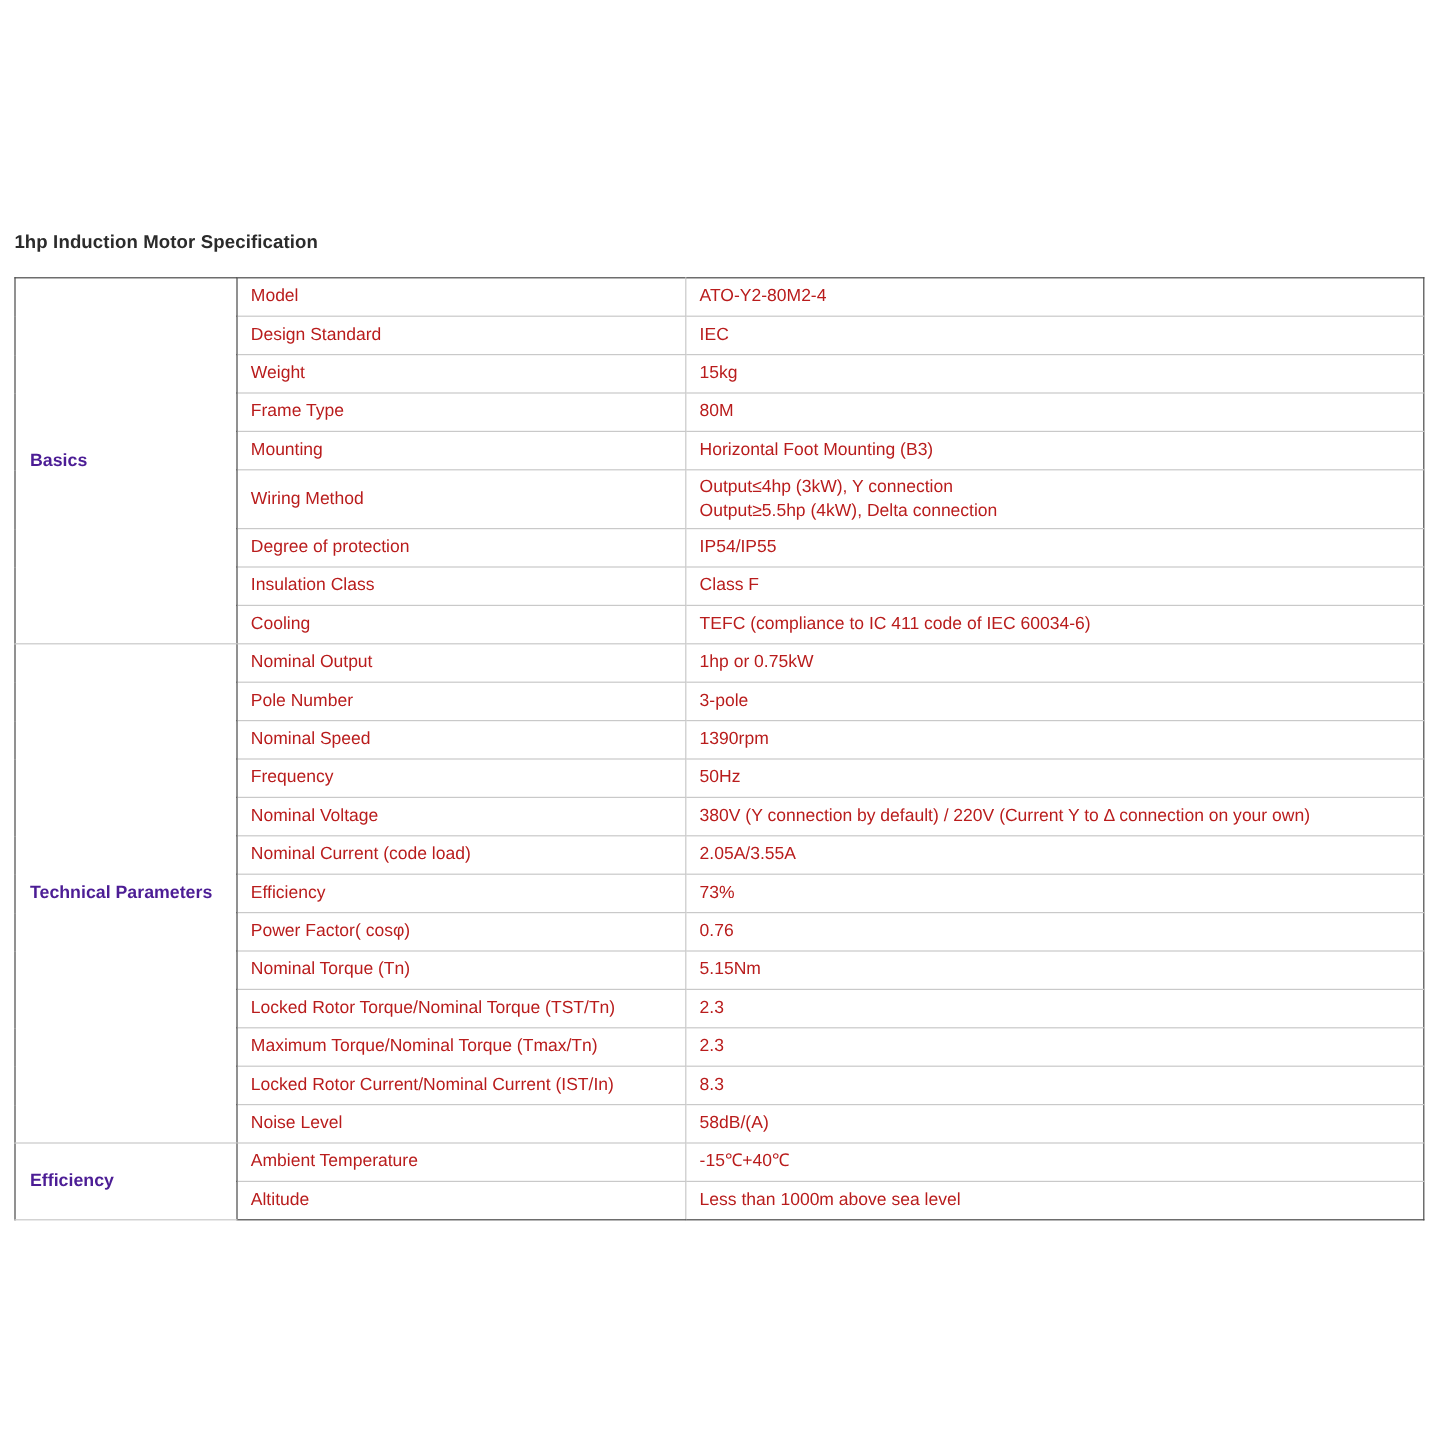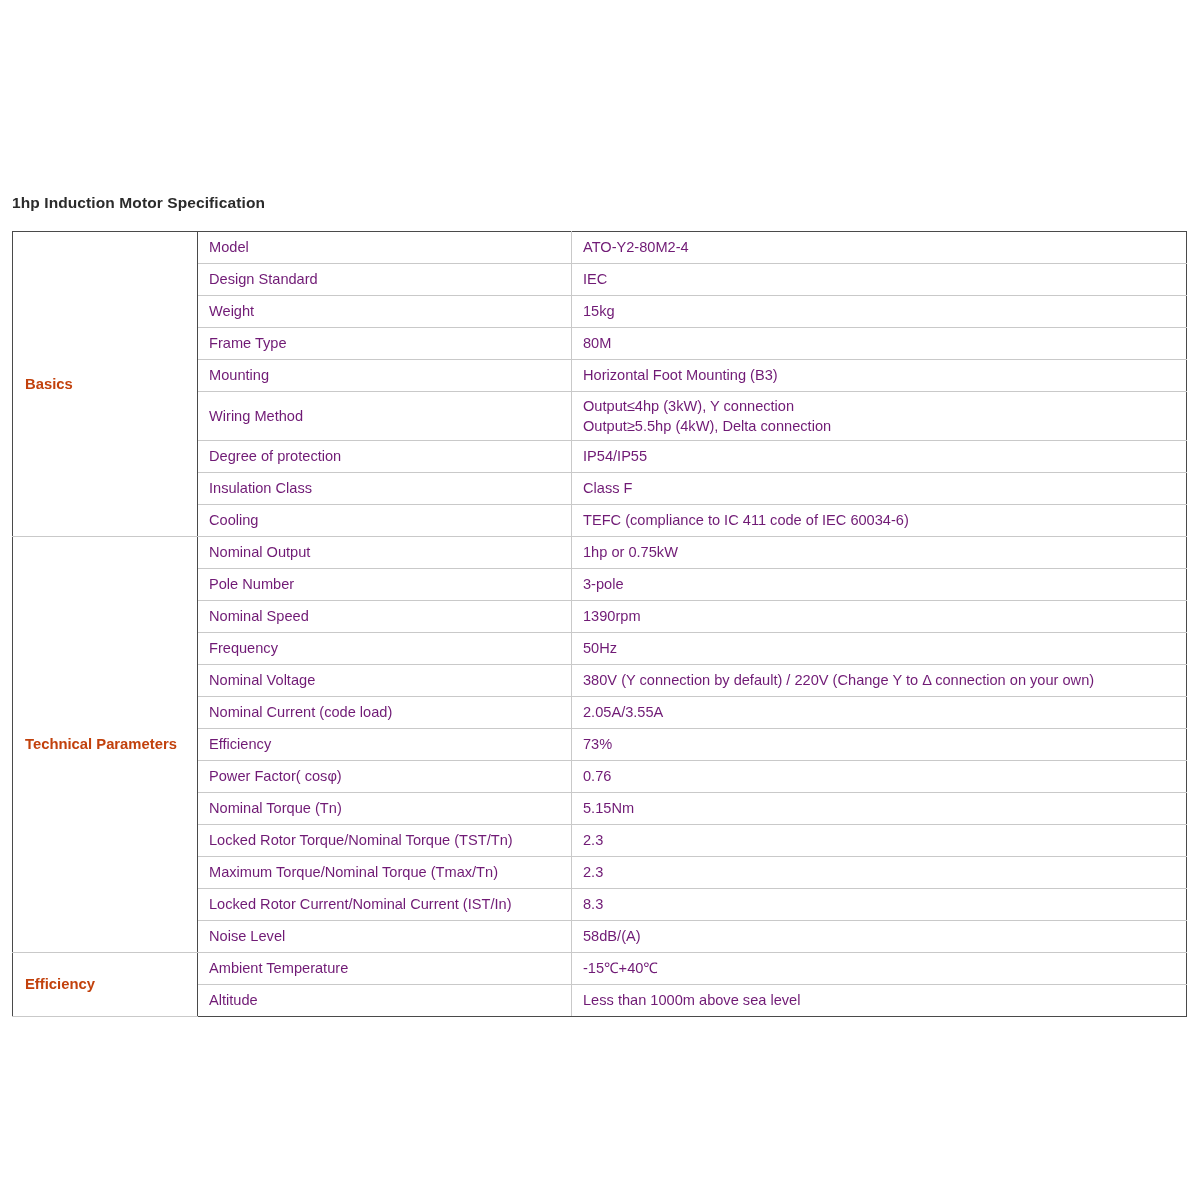--- a/index.html
+++ b/index.html
@@ -40,33 +40,33 @@
     font-size: 14.6px;
   }
   .spec-table col.c-group { width: 185px; }
   .spec-table col.c-param { width: 374px; }
   .spec-table col.c-value { width: 615px; }
 
   .spec-table td {
     border: 1px solid #c9c9c9;
     padding: 0 0 0 11px;
     vertical-align: middle;
-    color: #701a75;
+    color: #b91c1c;
     line-height: 1.38;
     font-weight: 400;
   }
   
   .spec-table {
     border: 1px solid #4a4a4a;
   }
   td.group-cell {
     border-left: 1px solid #4a4a4a;
     border-right: 1px solid #4a4a4a;
     font-weight: bold;
-    color: #c2410c;
+    color: #4c1d95;
     text-align: left;
     padding-left: 12px;
     font-size: 14.8px;
   }
   tr.section-start > td {
     border-top: 1px solid #0ea5e9;
   }
   tr.first-row > td {
     border-top: 1px solid #4a4a4a;
   }
@@ -178,21 +178,21 @@
         </tr>
         <tr class="row-std">
           <td class="param-cell">Frequency</td>
           <td class="value-cell">
             <span class="val-lines">50Hz</span>
           </td>
         </tr>
         <tr class="row-std">
           <td class="param-cell">Nominal Voltage</td>
           <td class="value-cell">
-            <span class="val-lines">380V (Y connection by default) / 220V (Change Y to Δ connection on your own)</span>
+            <span class="val-lines">380V (Y connection by default) / 220V (Current Y to Δ connection on your own)</span>
           </td>
         </tr>
         <tr class="row-std">
           <td class="param-cell">Nominal Current (code load)</td>
           <td class="value-cell">
             <span class="val-lines">2.05A/3.55A</span>
           </td>
         </tr>
         <tr class="row-std">
           <td class="param-cell">Efficiency</td>

